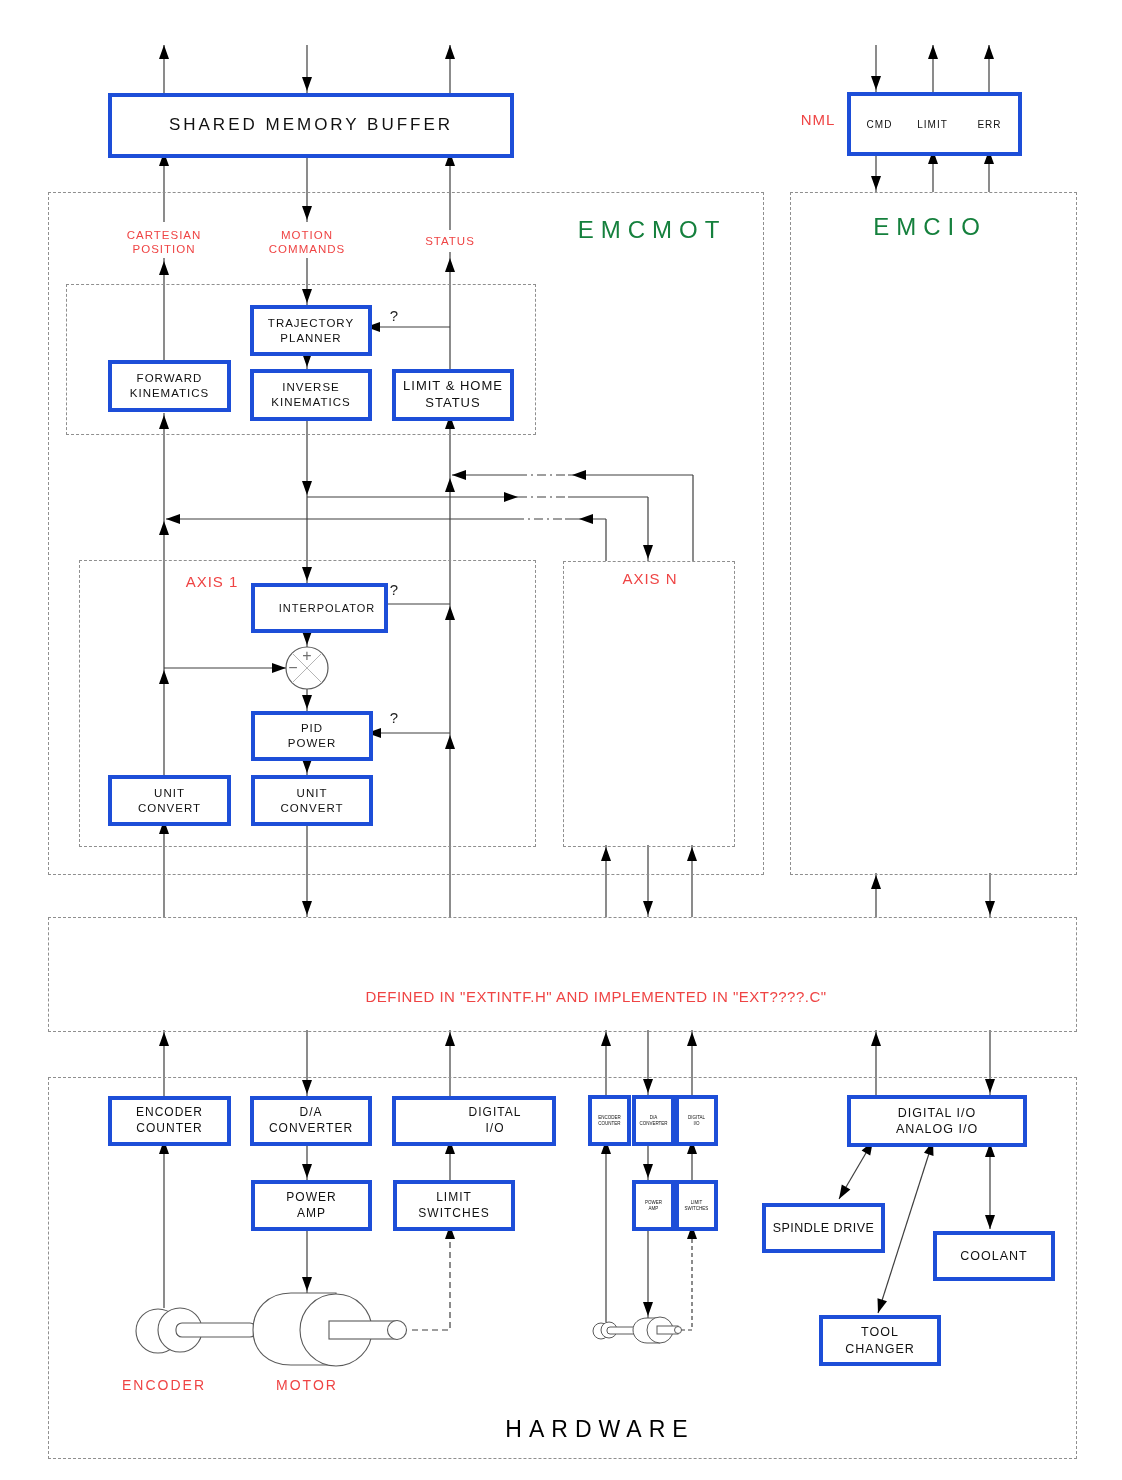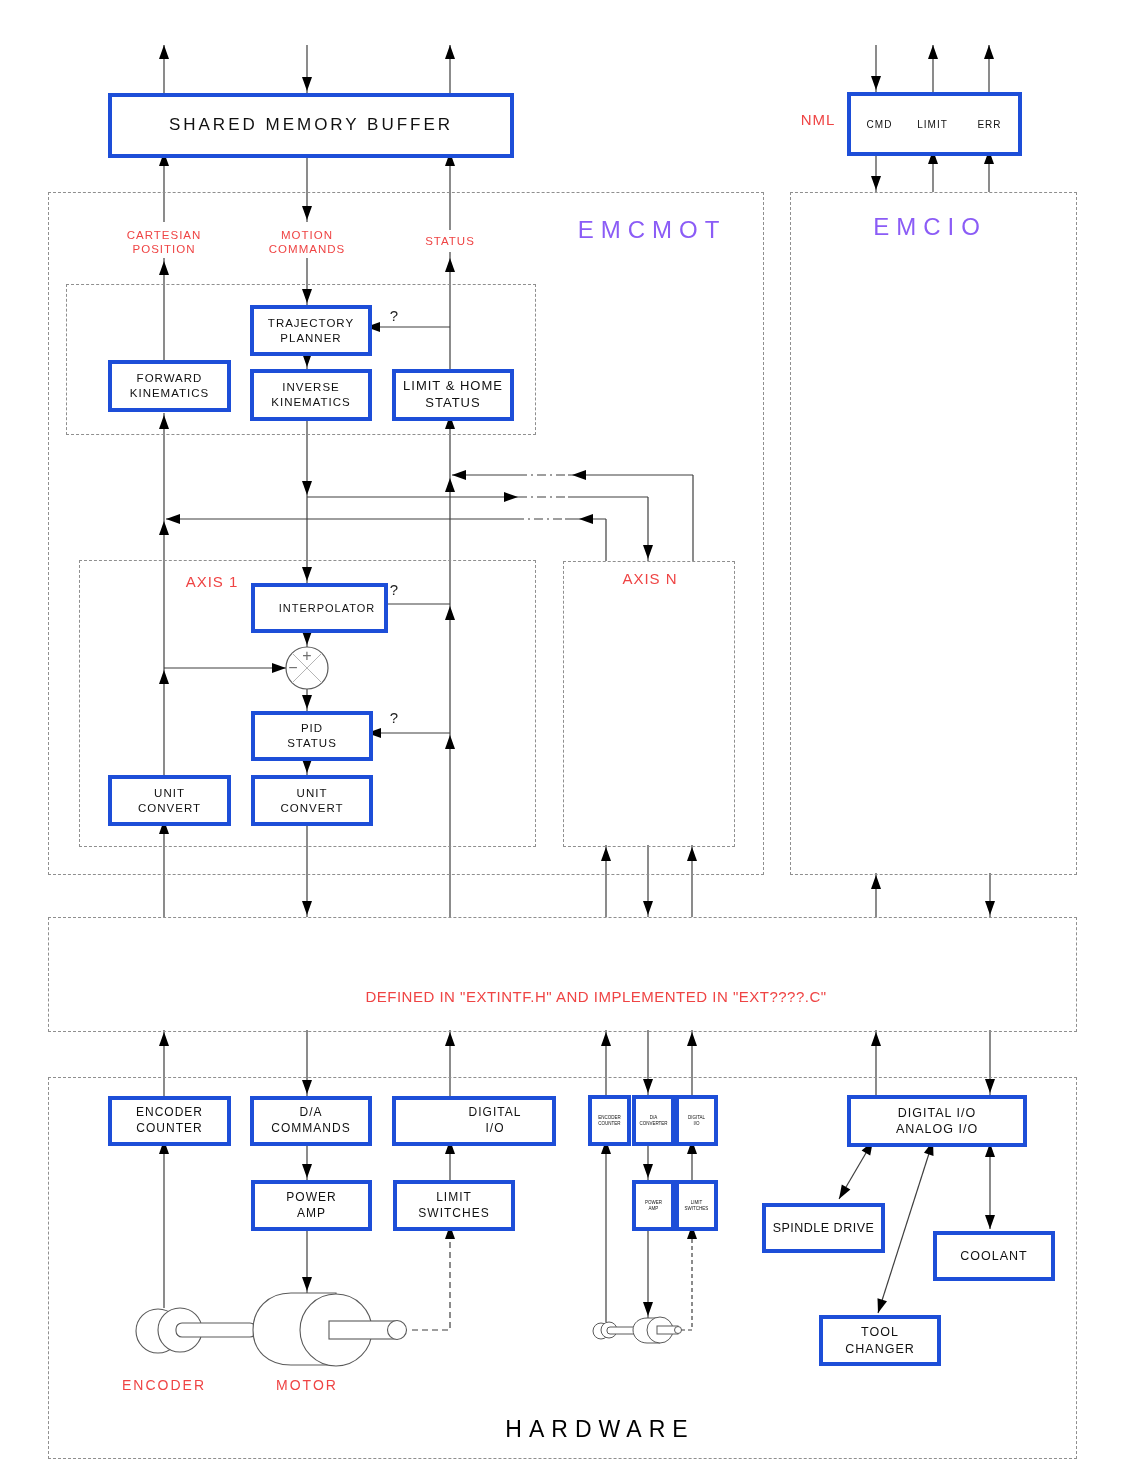--- a/index.html
+++ b/index.html
@@ -6,21 +6,21 @@
   #stage{position:relative;width:1122px;height:1480px;background:#ffffff;
          font-family:"Liberation Sans", sans-serif;color:#1a1a1a;overflow:hidden;}
   #wires{position:absolute;left:0;top:0;z-index:0;}
   .dashbox{position:absolute;border:1px dashed #8f8f8f;z-index:1;}
   .box{position:absolute;border:4px solid #1d4ed8;background:#fff;z-index:2;
        display:flex;align-items:center;justify-content:center;text-align:center;
        white-space:pre-line;font-size:12px;line-height:1.3;letter-spacing:1px;color:#111;}
   .lbl{position:absolute;z-index:2;display:flex;align-items:center;justify-content:center;
        text-align:center;white-space:pre-line;font-size:12px;line-height:1.25;
        letter-spacing:1px;color:#ef4444;background:transparent;}
-  .big{font-size:24px;letter-spacing:7px;color:#8b5cf6;}
+  .big{font-size:24px;letter-spacing:7px;color:#15803d;}
   .q{font-size:15px;letter-spacing:0;color:#222;}
   .sumsign{color:#6e6e6e;font-size:16px;letter-spacing:0;}
 </style>
 </head>
 <body>
 
 <div id="stage">
 
 <svg id="wires" width="1122" height="1480" viewBox="0 0 1122 1480">
   <g stroke="#3f3f3f" stroke-width="1.2" fill="none">
@@ -236,33 +236,33 @@
 <div class="lbl q" style="left:386px;top:306px;width:16px;height:20px;">?</div>
 
 <div class="lbl" style="left:180px;top:571px;width:64px;height:22px;font-size:15px;">AXIS 1</div>
 <div class="lbl" style="left:618px;top:568px;width:64px;height:22px;font-size:15px;">AXIS N</div>
 
 <div class="box" style="left:251px;top:583px;width:114px;height:42px;font-size:11px;padding-left:15px;">INTERPOLATOR</div>
 <div class="lbl q" style="left:386px;top:580px;width:16px;height:20px;">?</div>
 <div class="lbl sumsign" style="left:299px;top:647px;width:16px;height:18px;">+</div>
 <div class="lbl sumsign" style="left:286px;top:659px;width:14px;height:18px;">−</div>
 <div class="box" style="left:251px;top:711px;width:114px;height:42px;font-size:11.5px;">PID
-STATUS</div>
+POWER</div>
 <div class="lbl q" style="left:386px;top:708px;width:16px;height:20px;">?</div>
 <div class="box" style="left:108px;top:775px;width:115px;height:43px;font-size:11.5px;">UNIT
 CONVERT</div>
 <div class="box" style="left:251px;top:775px;width:114px;height:43px;font-size:11.5px;">UNIT
 CONVERT</div>
 
 <div class="lbl" style="left:106px;top:986px;width:980px;height:22px;font-size:15px;letter-spacing:0.5px;">DEFINED IN "EXTINTF.H" AND IMPLEMENTED IN "EXT????.C"</div>
 
 <div class="box" style="left:108px;top:1096px;width:115px;height:42px;">ENCODER
 COUNTER</div>
 <div class="box" style="left:250px;top:1096px;width:114px;height:42px;">D/A
-COMMANDS</div>
+CONVERTER</div>
 <div class="box" style="left:392px;top:1096px;width:114px;height:42px;padding-left:42px;">DIGITAL
 I/O</div>
 <div class="box" style="left:251px;top:1180px;width:113px;height:43px;">POWER
 AMP</div>
 <div class="box" style="left:393px;top:1180px;width:114px;height:43px;">LIMIT
 SWITCHES</div>
 
 <div class="box" style="left:588px;top:1095px;width:35px;height:43px;font-size:4.5px;letter-spacing:0;">ENCODER
 COUNTER</div>
 <div class="box" style="left:632px;top:1095px;width:35px;height:43px;font-size:4.5px;letter-spacing:0;">D/A

